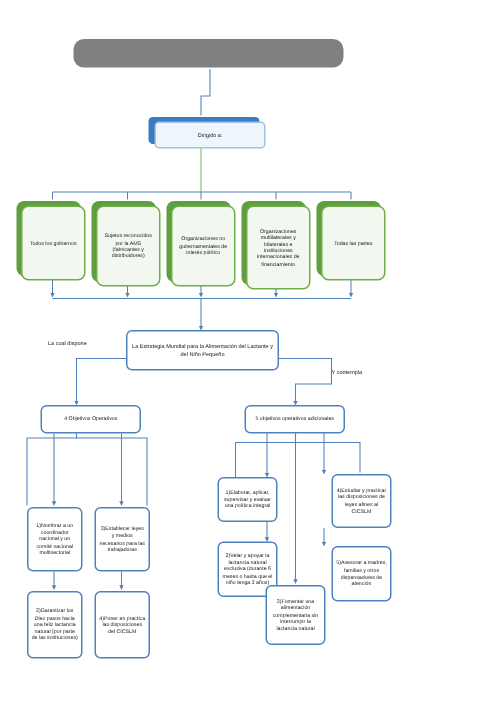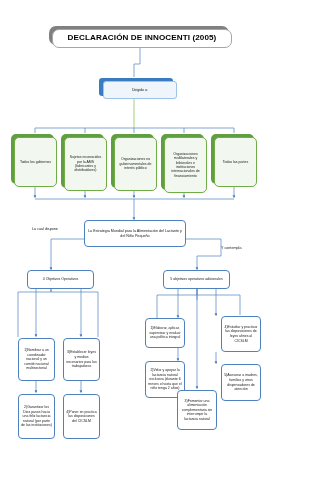--- a/index.html
+++ b/index.html
@@ -121,21 +121,20 @@
       <path d="M197,289 L197,300"></path>
       <path d="M216,289 L216,315" marker-end="url(#ahB)"></path>
       <path d="M197,295 L197,388" marker-end="url(#ahB)"></path>
 
       <path d="M178,348 L178,360" marker-end="url(#ahB)"></path>
       <path d="M216,352 L216,363" marker-end="url(#ahB)"></path>
     </g>
   </svg>
 
   <div class="title-shadow" style="left:49px; top:26px; width:180px; height:19px;"></div>
-  <div class="node title-box" style="left:52px; top:29px; width:180px; height:19px;">DECLARACIÓN DE INNOCENTI (2005)</div>
 
   <div class="blue-shadow" style="left:99px; top:78px; width:74px; height:18px;"></div>
   <div class="node blue-box" style="left:103px; top:81px; width:74px; height:18px;">Dirigido a:</div>
 
   <div class="green-shadow" style="left:11px; top:134px; width:43px; height:50px;"></div>
   <div class="node green-box" style="left:14px; top:137px; width:43px; height:50px;">Todos los gobiernos</div>
 
   <div class="green-shadow" style="left:61px; top:134px; width:43px; height:54px;"></div>
   <div class="node green-box" style="left:64px; top:137px; width:43px; height:54px;">Sujetos reconocidos por la AMS (fabricantes y distribuidores)</div>
 

